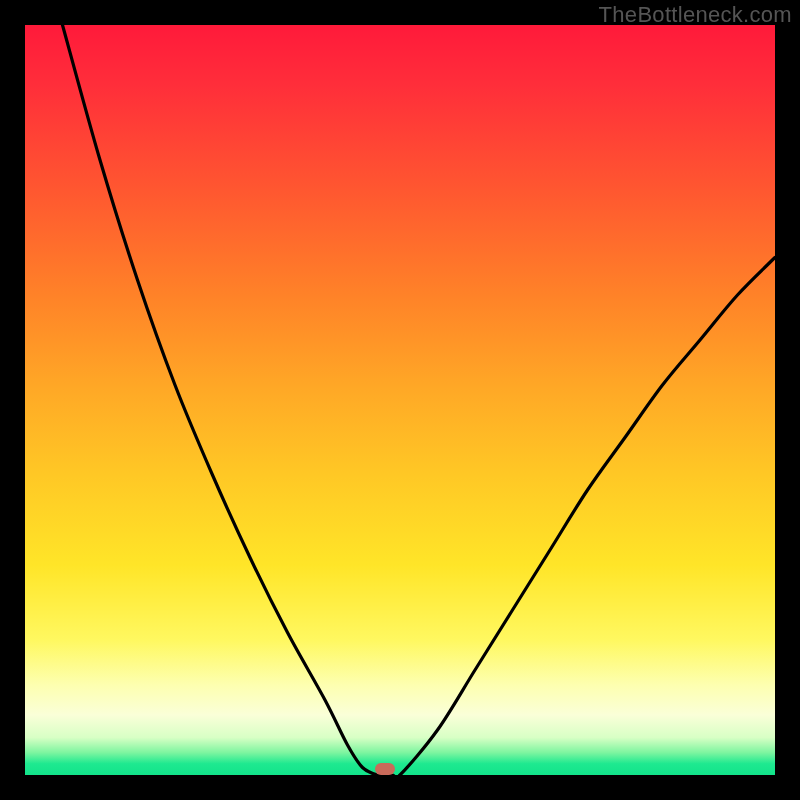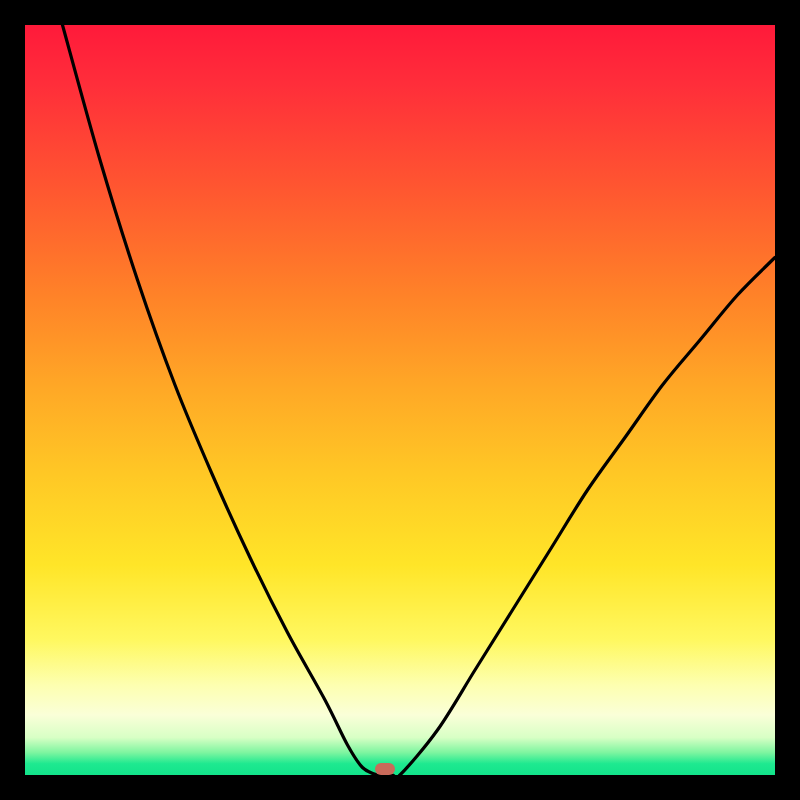--- a/index.html
+++ b/index.html
@@ -56,19 +56,20 @@
     height: 12px;
     border-radius: 6px;
     background: #c96a5a;
     transform: translate(-50%, -50%);
   }
 </style>
 </head>
 <body>
 
 <div class="frame">
+  <div class="watermark">TheBottleneck.com</div>
   <div class="plot-area">
     <svg class="curve-svg" viewBox="0 0 750 750" preserveAspectRatio="none">
       <path id="curve-path" fill="none" stroke="#000" stroke-width="3.2" stroke-linecap="round" d="M 37.5 0 C 43.75 22.5, 62.5 92.5, 75 135 C 87.5 177.5, 100 217.5, 112.5 255 C 125 292.5, 137.5 327.5, 150 360 C 162.5 392.5, 175 421.25, 187.5 450 C 200 478.75, 212.5 506.25, 225 532.5 C 237.5 558.75, 250 583.75, 262.5 607.5 C 275 631.25, 290 656.25, 300 675 C 310 693.75, 316.25 708.75, 322.5 720 C 328.75 731.25, 332.5 737.5, 337.5 742.5 C 342.5 747.5, 347.5 748.75, 352.5 750 C 357.5 751.25, 363.75 750, 367.5 750 C 371.25 750, 367.5 757.5, 375 750 C 382.5 742.5, 400.00000000000006 722.5, 412.50000000000006 705 C 425.00000000000006 687.5, 437.5 665, 450 645 C 462.5 625, 475 605, 487.5 585 C 500 565, 512.5 545, 525 525 C 537.5 505, 550 483.75, 562.5 465 C 575 446.25, 587.5 430, 600 412.5 C 612.5 395, 625 376.25, 637.5 360 C 650 343.75, 662.5 330.00000000000006, 675 315.00000000000006 C 687.5 300.00000000000006, 700 283.75, 712.5 270 C 725 256.25, 743.75 238.75, 750 232.5"></path>
     </svg>
     <div id="marker" class="marker" style="left: 360px; top: 744px; background: rgb(201, 106, 90);"></div>
   </div>
 </div>
 
 </body></html>

